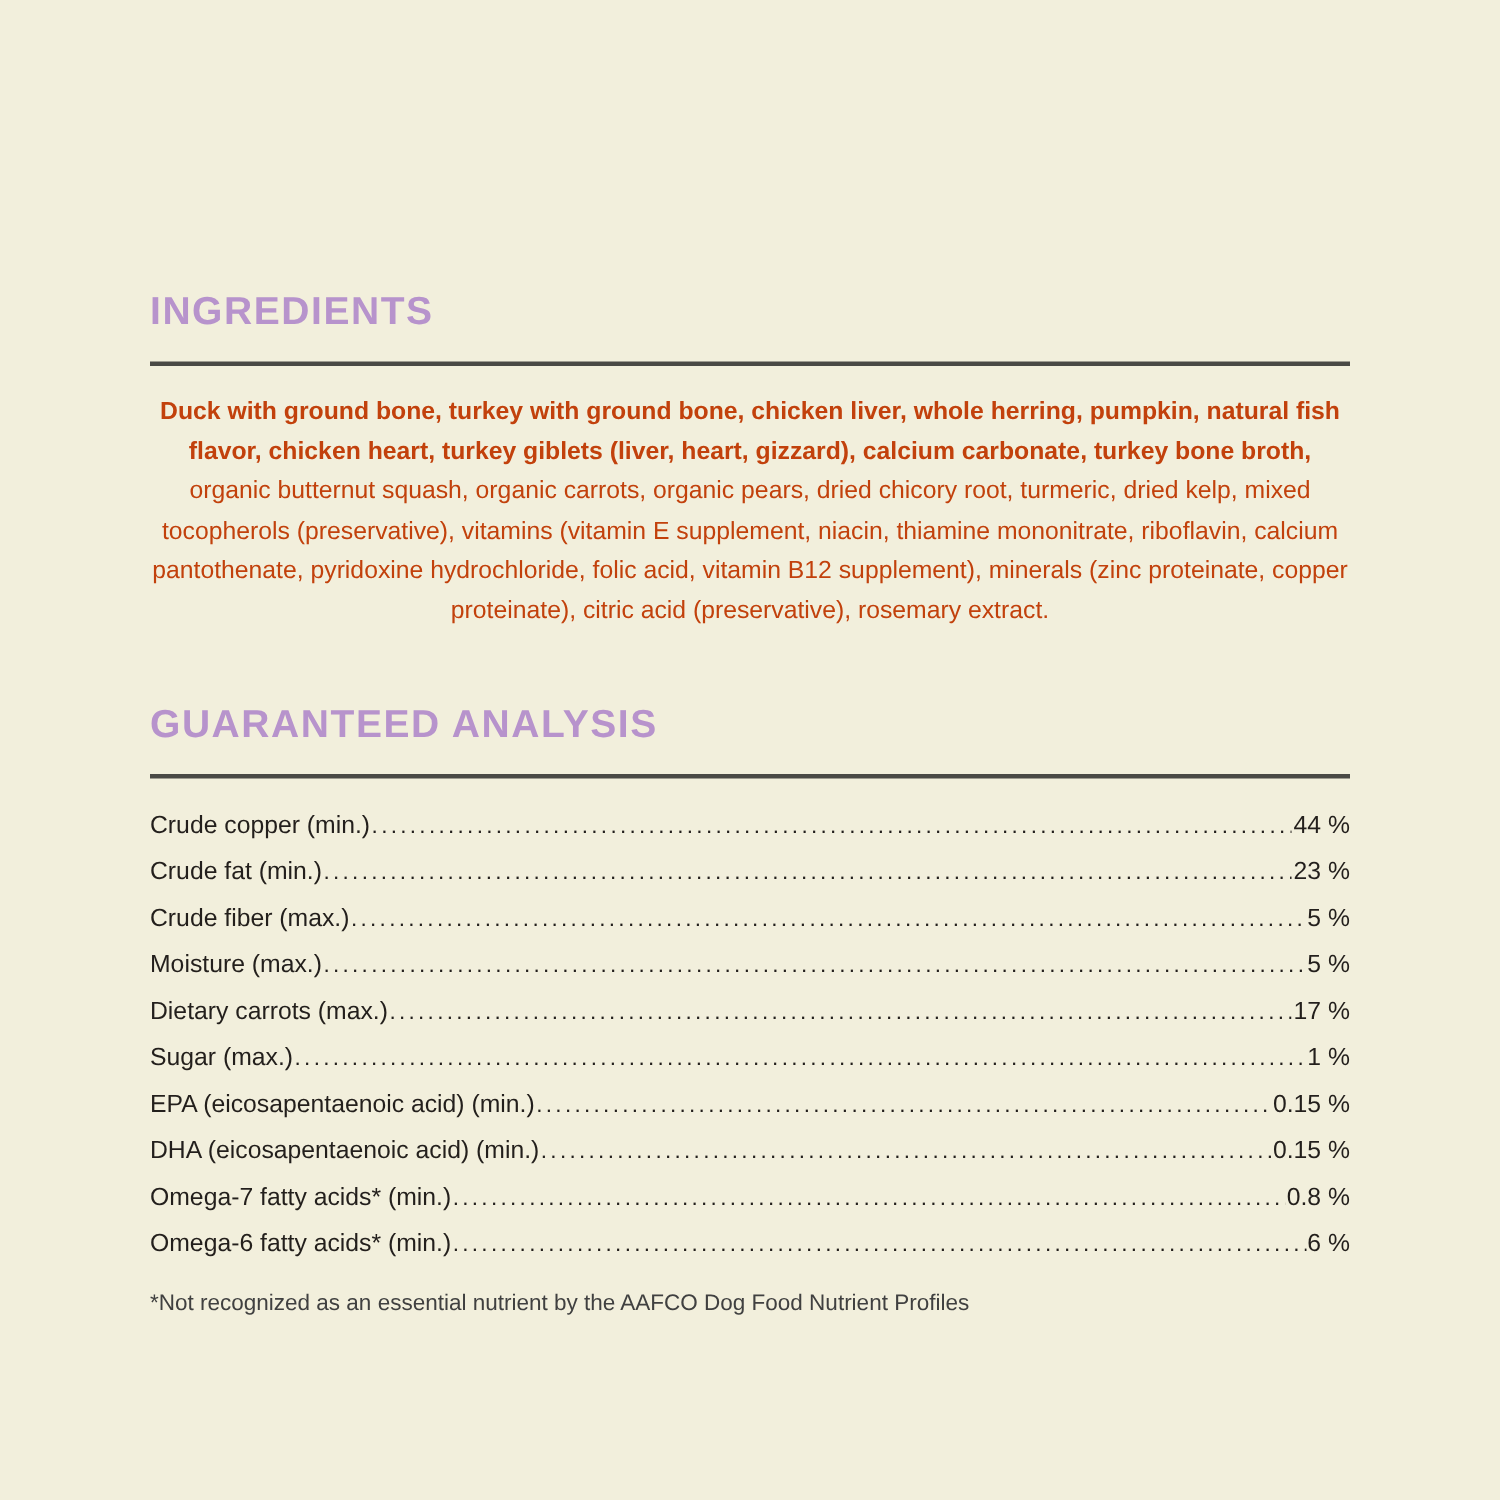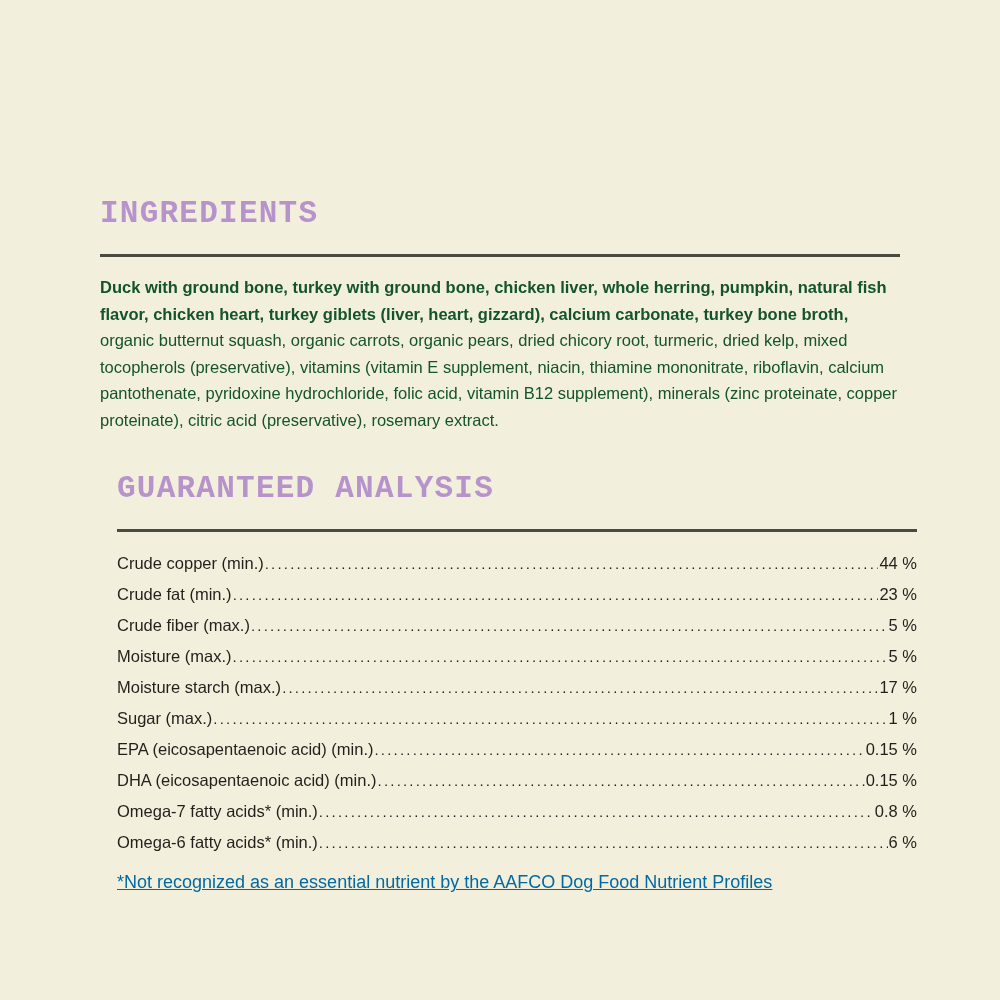--- a/index.html
+++ b/index.html
@@ -15,52 +15,53 @@
     overflow: hidden;
   }
   .page {
     position: relative;
     width: 1000px;
     height: 1000px;
     box-sizing: border-box;
     padding: 0 100px;
   }
   .section-title {
-    font-family: Liberation Mono, monospace;
+    font-family: Liberation Sans, sans-serif;
     font-weight: bold;
     color: #b793cc;
     letter-spacing: 0.04em;
-    font-size: 31px;
+    font-size: 26px;
     line-height: 1;
     text-transform: uppercase;
   }
   #ingredients-section {
     position: absolute;
     left: 100px;
     top: 172px;
     width: 800px;
   }
   .rule {
     height: 3px;
     background: #4a4a45;
     margin-top: 16px;
     width: 100%;
   }
   .ingredients-body {
     margin-top: 17px;
     font-size: 16.5px;
     line-height: 26.5px;
-    color: #14532d;
+    color: #c2410c;
+    text-align: center;
   }
   .ingredients-body .bold-run {
     font-weight: bold;
   }
   #analysis-section {
     position: absolute;
-    left: 117px;
+    left: 100px;
     top: 447px;
     width: 800px;
   }
   .analysis-list {
     margin-top: 16px;
   }
   .analysis-row {
     display: flex;
     align-items: baseline;
     font-size: 16.5px;
@@ -79,24 +80,23 @@
     margin: 0 1px;
     letter-spacing: 2.2px;
     font-size: 15px;
   }
   .analysis-row .val {
     flex: 0 0 auto;
     text-align: center;
   }
   .footnote {
     margin-top: 14px;
-    font-size: 18px;
+    font-size: 15px;
     line-height: 20px;
-    color: #0369a1;
-    text-decoration: underline;
+    color: #404040;
   }
 </style>
 </head>
 <body>
 
 <div class="page">
 
   <section id="ingredients-section">
     <h2 class="section-title">INGREDIENTS</h2>
     <div class="rule"></div>
@@ -121,21 +121,21 @@
           <span class="lbl">Crude fiber (max.)</span>
           <span class="dots">......................................................................................................................................................................</span>
           <span class="val">5 %</span>
         </div>
         <div class="analysis-row">
           <span class="lbl">Moisture (max.)</span>
           <span class="dots">......................................................................................................................................................................</span>
           <span class="val">5 %</span>
         </div>
         <div class="analysis-row">
-          <span class="lbl">Moisture starch (max.)</span>
+          <span class="lbl">Dietary carrots (max.)</span>
           <span class="dots">......................................................................................................................................................................</span>
           <span class="val">17 %</span>
         </div>
         <div class="analysis-row">
           <span class="lbl">Sugar (max.)</span>
           <span class="dots">......................................................................................................................................................................</span>
           <span class="val">1 %</span>
         </div>
         <div class="analysis-row">
           <span class="lbl">EPA (eicosapentaenoic acid) (min.)</span>

